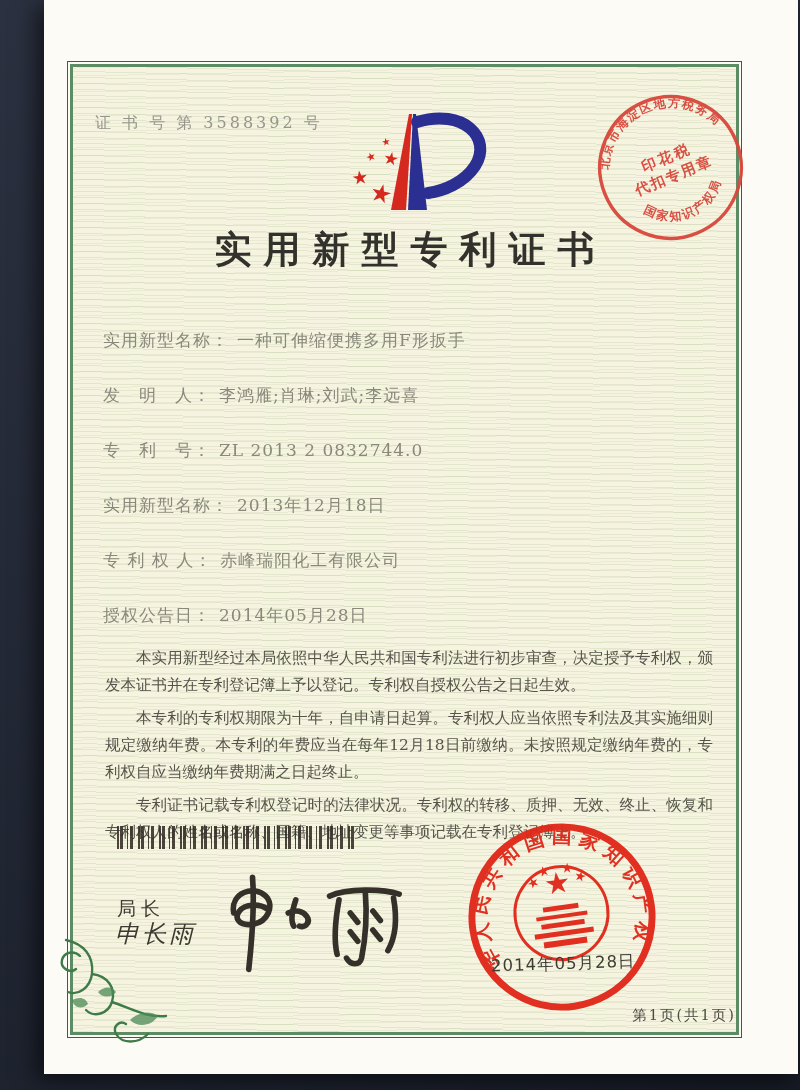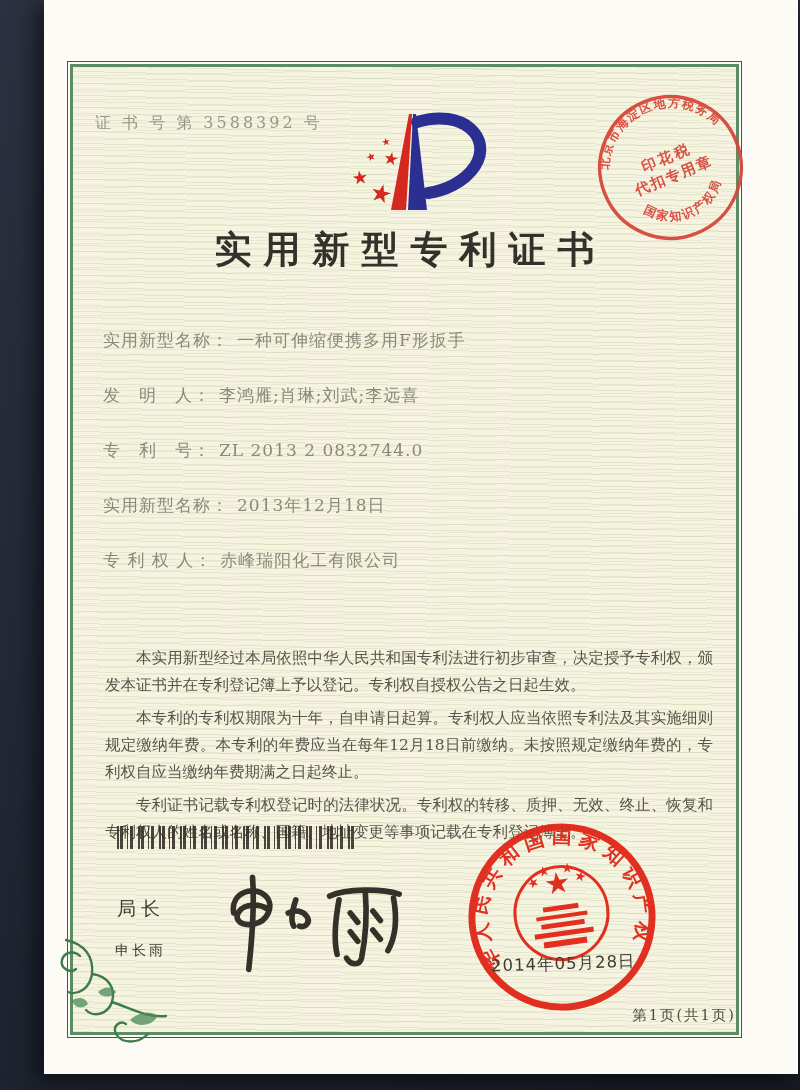--- a/index.html
+++ b/index.html
@@ -21,22 +21,22 @@
   .field{position:absolute;left:30px;width:610px;white-space:nowrap;font-size:17px;color:#8a887b;letter-spacing:1px;}
   .field .val{margin-left:8px;}
   .paras{position:absolute;left:26px;top:572px;width:620px;font-size:15.5px;line-height:27px;
     color:#56544a;text-align:justify;}
   .paras p{margin:6px;text-indent:2em;}
   .barcode{position:absolute;left:44px;top:759px;width:237px;height:23px;opacity:.88;
     background:repeating-linear-gradient(90deg,#332d25 0 2px,transparent 2px 3px,#332d25 3px 6px,
       transparent 6px 10px,#332d25 10px 11px,transparent 11px 13px,#332d25 13px 16px,transparent 16px 21px);}
   .director-title{position:absolute;left:44px;top:829px;font-size:19px;letter-spacing:5px;color:#3c3a31;
     font-family:Liberation Mono, monospace;}
-  .director-name{position:absolute;left:42px;top:875px;font-size:14px;letter-spacing:3px;color:#3c3a31;
-    font-family:"DejaVu Sans","Liberation Sans",sans-serif;}
+  .director-name{position:absolute;left:42px;top:851px;font-size:24px;letter-spacing:3px;color:#3c3a31;
+    font-family:"DejaVu Sans","Liberation Sans",sans-serif;font-style:italic;}
   .sig{position:absolute;left:125px;top:796px;width:235px;height:115px;}
   .seal{position:absolute;left:390px;top:751px;width:198px;height:198px;transform:rotate(-8deg);opacity:.95;}
   .seal-date{position:absolute;left:418px;top:886px;font-size:16.5px;letter-spacing:1px;color:#3e3d34;
     font-family:"DejaVu Sans","Liberation Sans",sans-serif;transform:rotate(-2deg);z-index:6;}
   .footer{position:absolute;left:0;top:939px;width:100%;text-align:right;font-size:14.5px;
     letter-spacing:2px;color:#4c4b41;}
   .ornament{position:absolute;left:8px;top:936px;width:118px;height:118px;z-index:4;}
 </style>
 </head>
 <body>
@@ -104,20 +104,23 @@
     </div>
     <div class="field" style="top:372px">
       <span>专　利　号：</span><span class="val">ZL 2013 2 0832744.0</span>
     </div>
     <div class="field" style="top:427px">
       <span>实用新型名称：</span><span class="val">2013年12月18日</span>
     </div>
     <div class="field" style="top:482px">
       <span>专 利 权 人：</span><span class="val">赤峰瑞阳化工有限公司</span>
     </div>
+    <div class="field" style="top:537px">
+      <span>授权公告日：</span><span class="val">2014年05月28日</span>
+    </div>
 
     <div class="paras">
       <p>本实用新型经过本局依照中华人民共和国专利法进行初步审查，决定授予专利权，颁发本证书并在专利登记簿上予以登记。专利权自授权公告之日起生效。</p>
       <p>本专利的专利权期限为十年，自申请日起算。专利权人应当依照专利法及其实施细则规定缴纳年费。本专利的年费应当在每年12月18日前缴纳。未按照规定缴纳年费的，专利权自应当缴纳年费期满之日起终止。</p>
       <p>专利证书记载专利权登记时的法律状况。专利权的转移、质押、无效、终止、恢复和专利权人的姓名或名称、国籍、地址变更等事项记载在专利登记簿上。</p>
     </div>
 
     <div class="barcode"></div>
 
     <div class="director-title">局长</div>

